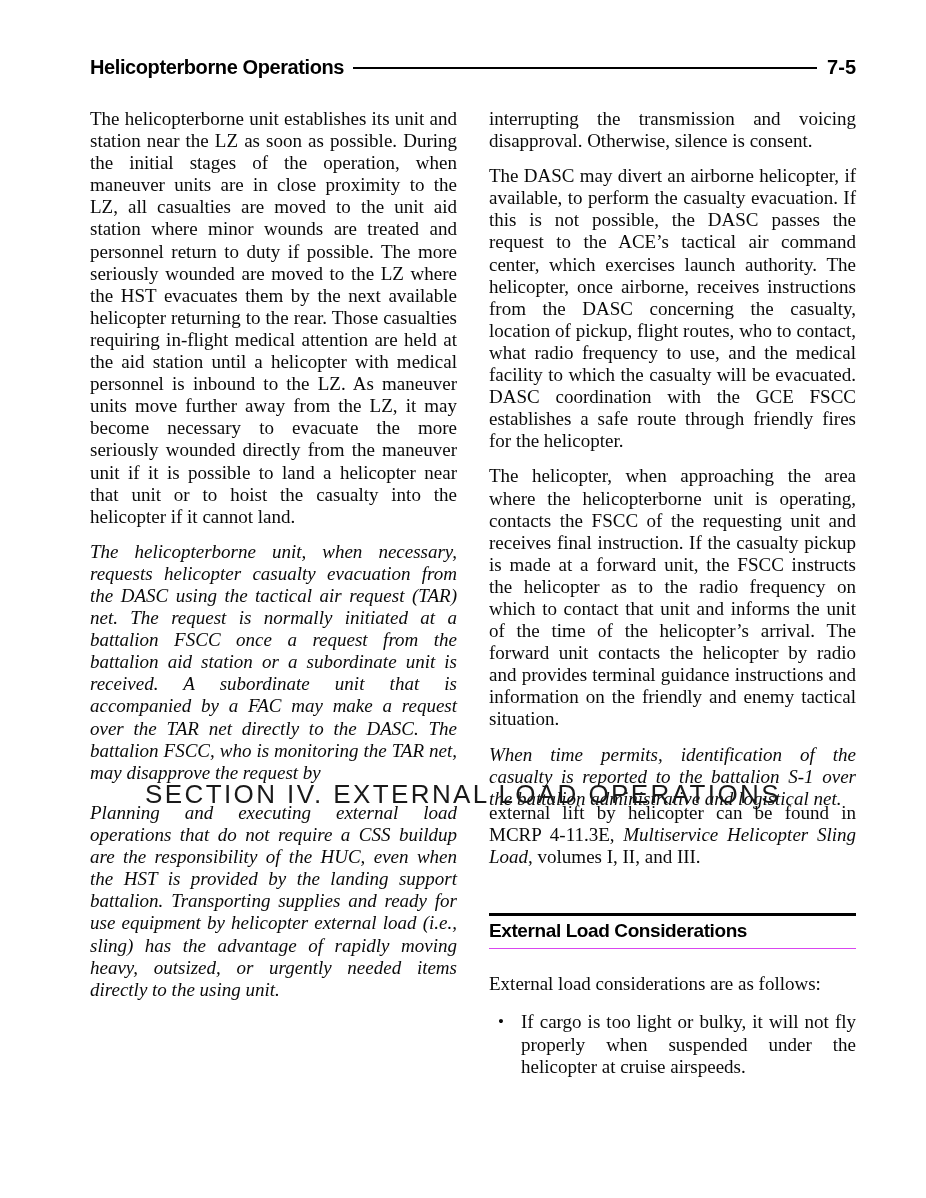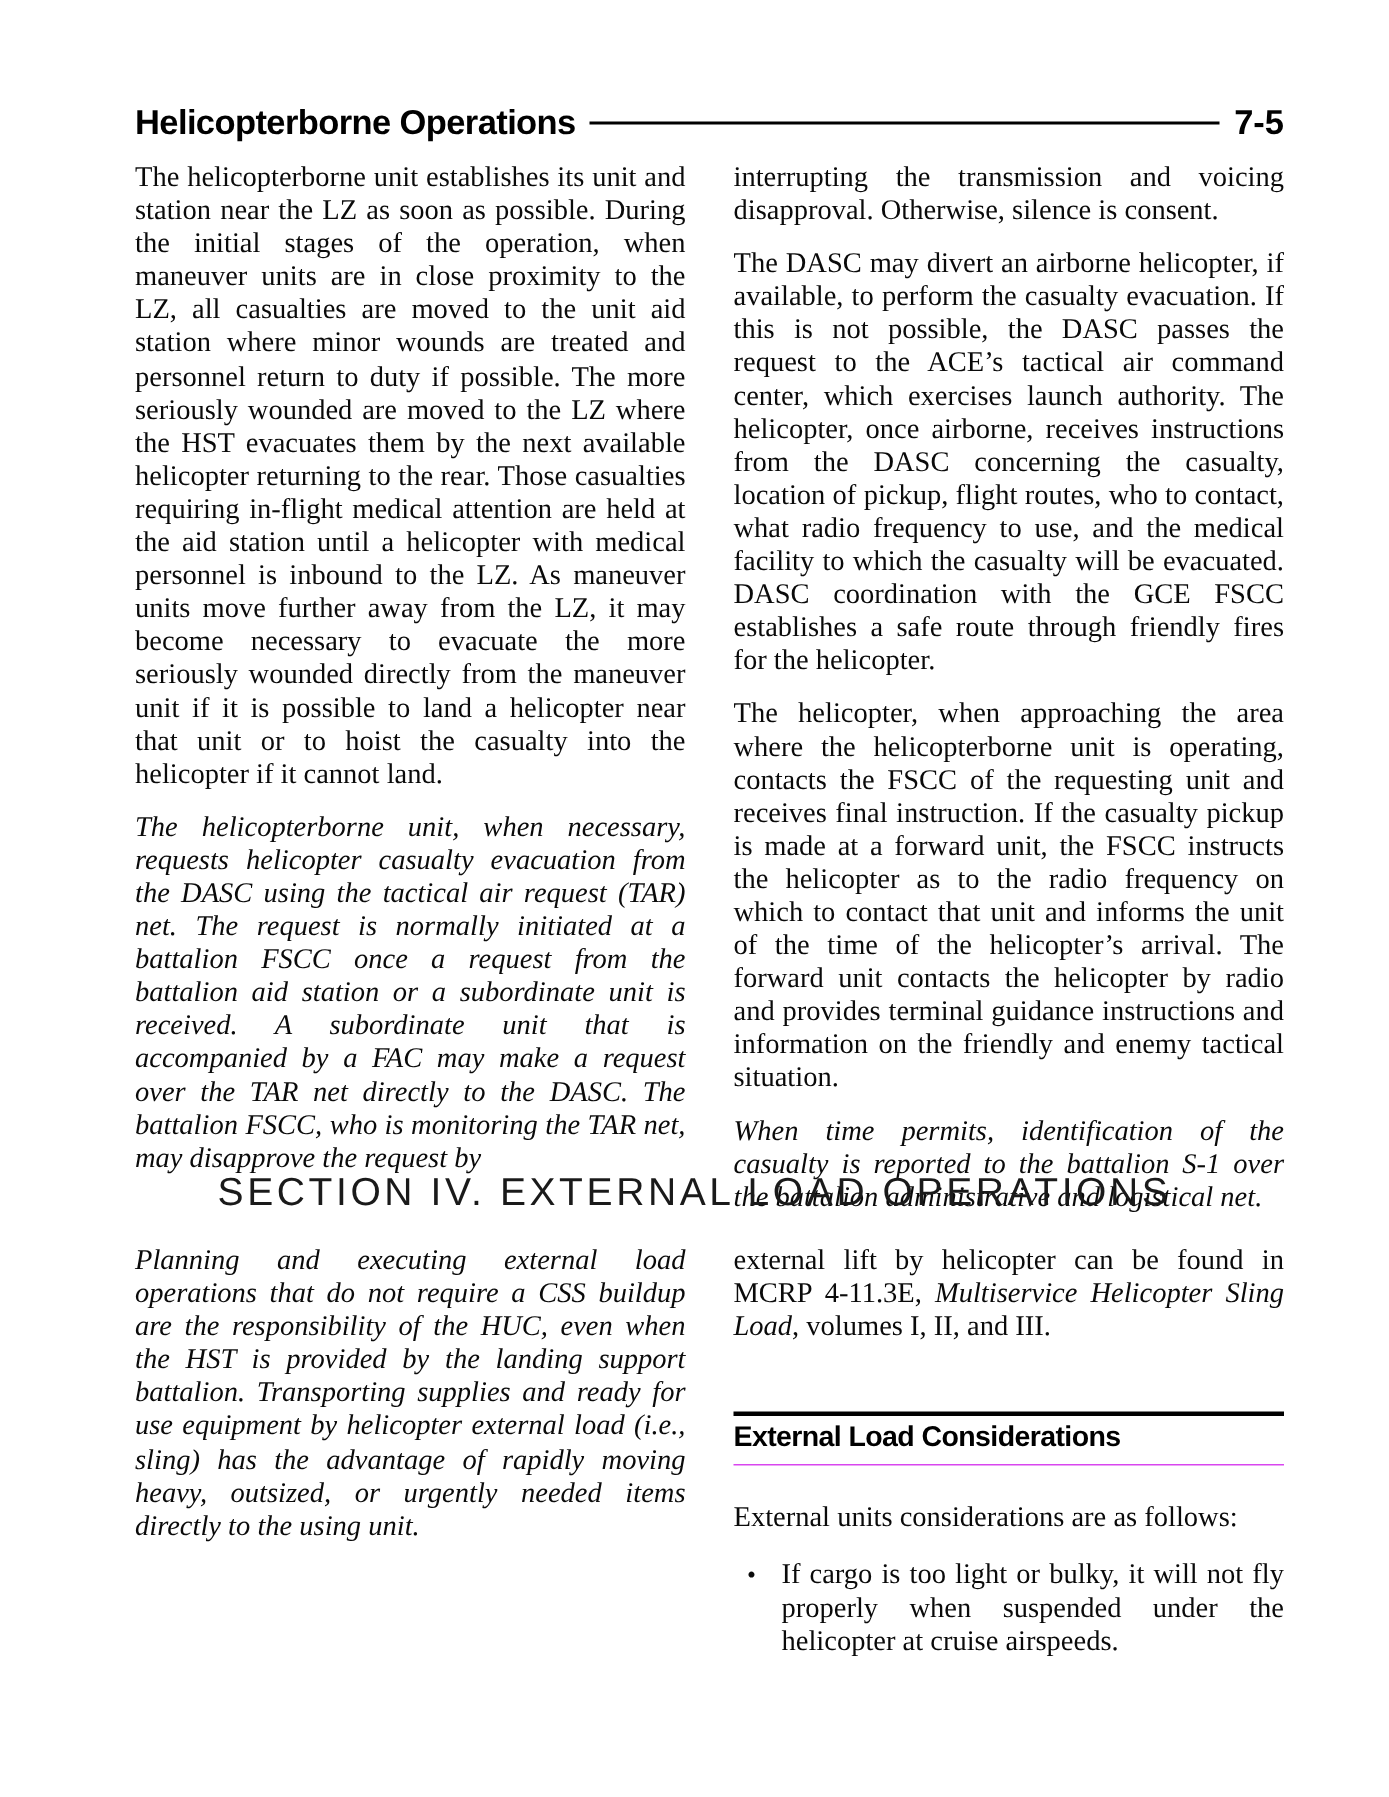--- a/index.html
+++ b/index.html
@@ -19,44 +19,43 @@
   
   .running-header {
     position: absolute;
     left: 90px;
     top: 56px;
     width: 766px;
     display: flex;
     align-items: center;
     font-family: "Liberation Sans", sans-serif;
     font-weight: bold;
-    font-size: 23px;
+    font-size: 20px;
     letter-spacing: -0.4px;
     color: #000;
-    margin-top: 12px;
   }
   .running-header .hdr-title { white-space: nowrap; }
   .running-header .hdr-rule {
     flex: 1;
     height: 2px;
     background: #000;
     margin: 0 10px 0 9px;
   }
   .running-header .hdr-page { white-space: nowrap; letter-spacing: 0; }
 
   
   .two-cols {
     position: absolute;
     left: 90px;
     width: 766px;
     display: flex;
     gap: 32px;
   }
   .top-cols { top: 108px; }
-  .bottom-cols { top: 830px; justify-content: center; }
+  .bottom-cols { top: 802px; justify-content: center; }
   .col {
     width: 367px;
     font-family: "Liberation Serif", serif;
     font-size: 19px;
     line-height: 22.1px;
     text-align: justify;
     color: #0a0a0a;
   }
   .col p { margin: 0 0 13px 0; }
   .col p:last-child { margin-bottom: 0; font-style: italic; }
@@ -145,21 +144,21 @@
     <div class="col">
       <p>Planning and executing external load operations that do not require a CSS buildup are the responsibility of the HUC, even when the HST is provided by the landing support battalion. Transporting supplies and ready for use equipment by helicopter external load (i.e., sling) has the advantage of rapidly moving heavy, outsized, or urgently needed items directly to the using unit.</p>
     </div>
     <div class="col">
       <p><span>external lift by helicopter can be found in MCRP 4-11.3E, </span><span class="italic">Multiservice Helicopter Sling Load</span><span>, volumes I, II, and III.</span></p>
 
       <div class="subheading-box">
         <div class="subheading-text">External Load Considerations</div>
       </div>
 
-      <p class="intro-line">External units considerations are as follows:</p>
+      <p class="intro-line">External load considerations are as follows:</p>
 
       <div class="bullet-list">
         <div class="bullet-item">
           <span class="bullet-marker">•</span>
           <span class="bullet-text">If cargo is too light or bulky, it will not fly properly when suspended under the helicopter at cruise airspeeds.</span>
         </div>
       </div>
     </div>
   </div>
 

